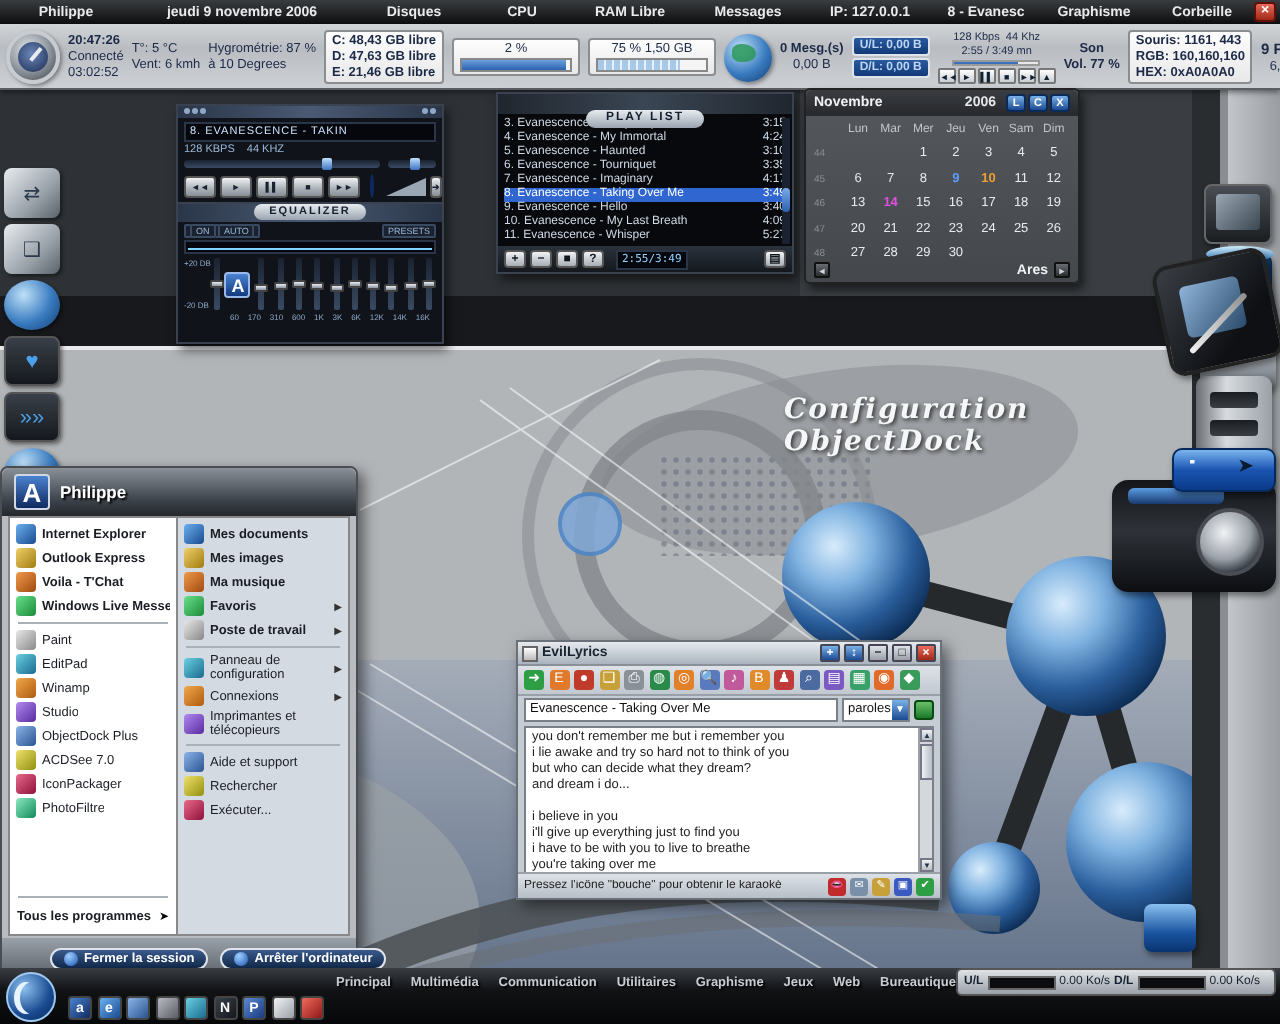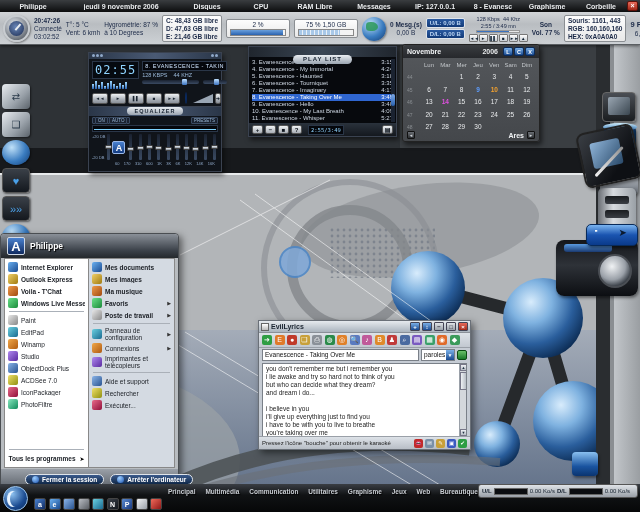--- a/index.html
+++ b/index.html
@@ -238,20 +238,21 @@
     <path d="M 175 486 Q 305 428 470 447" stroke="#4e5356" stroke-width="17" fill="none" opacity="0.9"></path>
     <path d="M 175 498 Q 320 448 500 462" stroke="#6a7076" stroke-width="8" fill="none" opacity="0.6"></path>
     <g stroke="#ffffff" stroke-width="1" opacity="0.55">
       <line x1="170" y1="340" x2="420" y2="490"></line>
         <line x1="185" y1="332" x2="445" y2="488"></line>
       <line x1="240" y1="200" x2="420" y2="330"></line>
         <line x1="255" y1="194" x2="435" y2="324"></line>
       <line x1="180" y1="255" x2="330" y2="180"></line>
     </g>
   </svg>
+  <div class="od-text">Configuration ObjectDock</div>
 
   <div id="right-rail">
     <div class="rd rd-screen"></div>
     <div class="rd rd-trash"></div>
     <div class="rd rd-printer"></div>
   </div>
   <div class="rd rd-tablet" style="position: absolute; z-index: 2; left: 580px; top: 128px; right: auto;"></div>
   <div class="rd rd-tower" style="position: absolute; left: 598px; top: 188px; right: auto;">
       <i style="top:8px"></i>
       <i style="top:22px"></i>
@@ -383,37 +384,20 @@
           <i></i>
           <i></i>
           <i></i>
         </span>
       <span class="wa-dots">
           <i></i>
           <i></i>
         </span>
     </div>
     <div class="wa-main">
-      <div>
-        <div class="wa-lcd">02:55</div>
-        <div class="wa-spectrum" id="wa-spectrum">
-            <i style="height: 5px;"></i>
-            <i style="height: 8px;"></i>
-            <i style="height: 4px;"></i>
-            <i style="height: 7px;"></i>
-            <i style="height: 3px;"></i>
-            <i style="height: 6px;"></i>
-            <i style="height: 8px;"></i>
-            <i style="height: 5px;"></i>
-            <i style="height: 3px;"></i>
-            <i style="height: 6px;"></i>
-            <i style="height: 4px;"></i>
-            <i style="height: 7px;"></i>
-          </div>
-      </div>
       <div class="wa-right">
         <div class="wa-title">8. EVANESCENCE - TAKIN</div>
         <div class="wa-meta">
           <span>128 KBPS</span>
           <span>44 KHZ</span>
         </div>
         <div class="wa-sliders">
           <span class="wa-hslider">
               <i style="left:70%"></i>
             </span>

